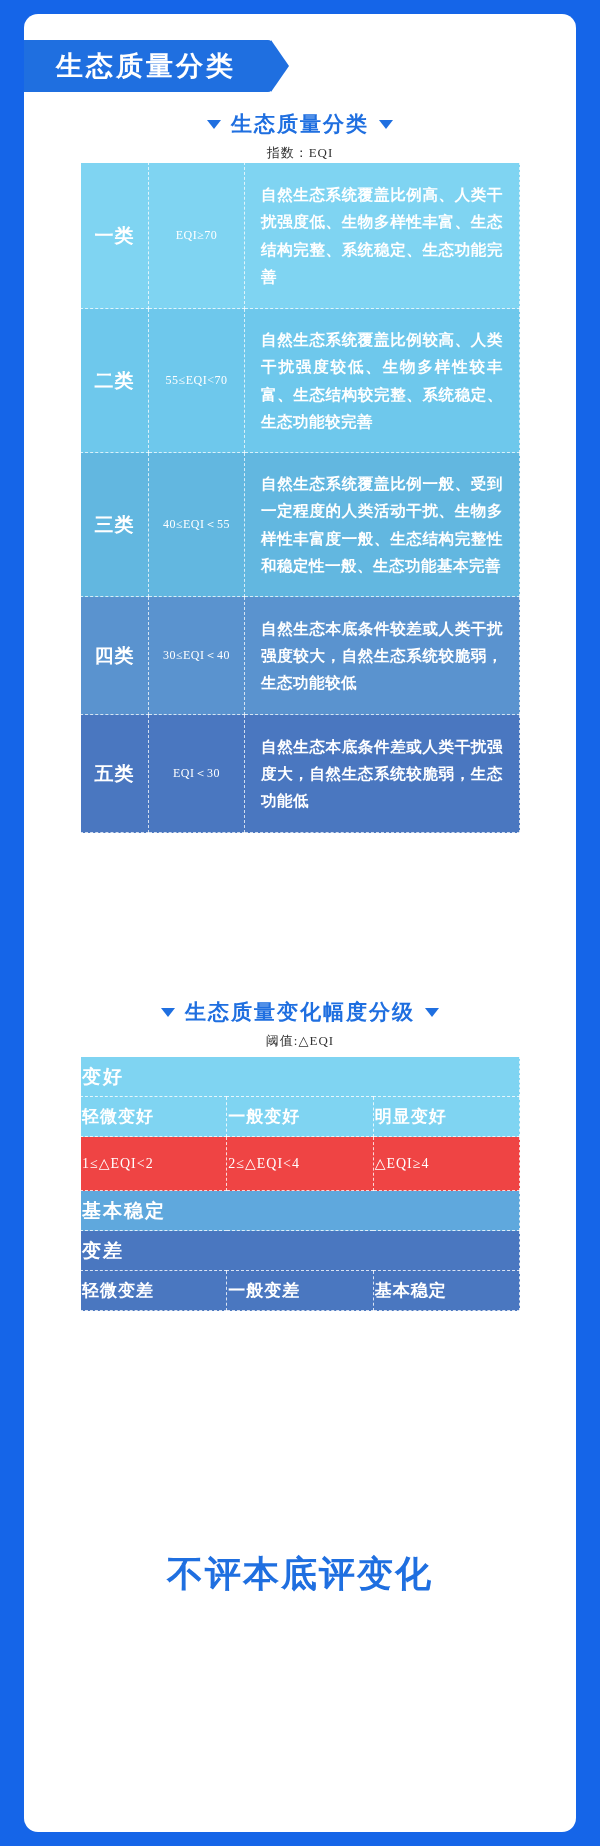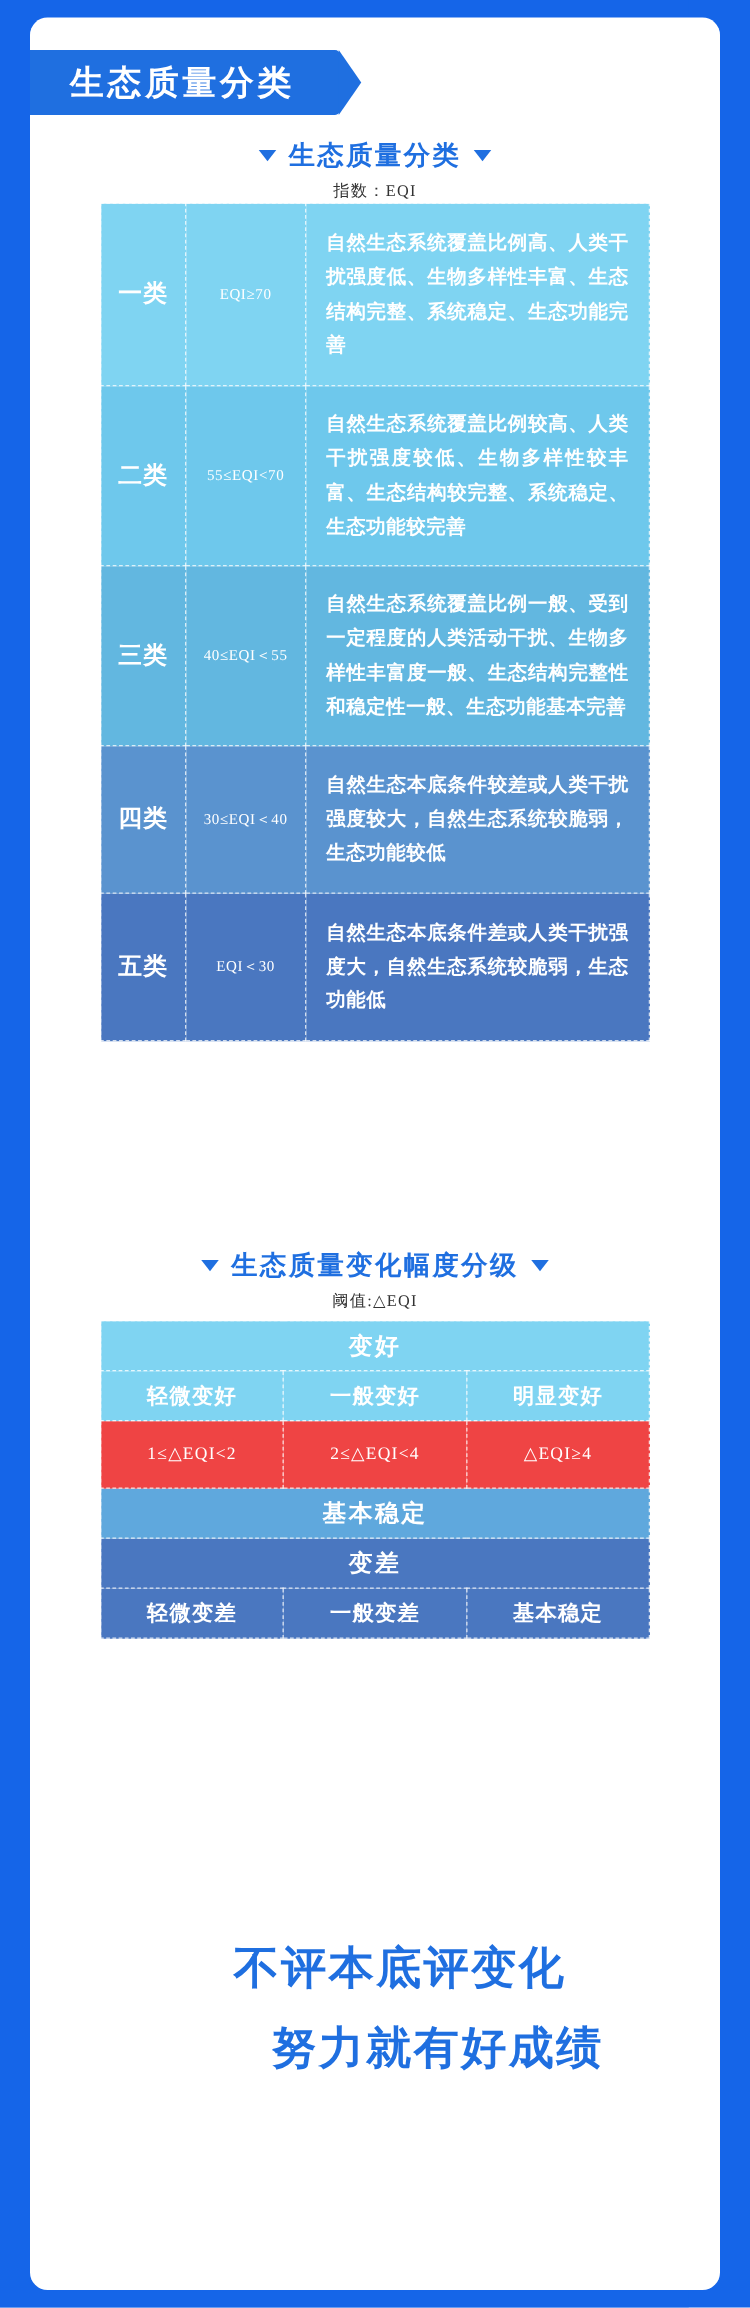--- a/index.html
+++ b/index.html
@@ -147,21 +147,20 @@
   .table2 {
     position: absolute;
     left: 56px;
     top: 1042px;
     width: 440px;
     border-collapse: collapse;
     table-layout: fixed;
   }
   .table2 td {
     border: 1px dashed rgba(255,255,255,0.8);
-    text-align: center;
     color: #ffffff;
     box-sizing: border-box;
   }
   .t2-group {
     height: 40px;
     font-size: 19px;
     font-weight: bold;
     letter-spacing: 2px;
   }
   .t2-sub {
@@ -181,21 +180,20 @@
     font-size: 16px;
     font-family: "Liberation Serif", "DejaVu Serif", serif;
     letter-spacing: 1px;
   }
   
   .slogan {
     position: absolute;
     left: 0;
     width: 552px;
     text-align: center;
-    margin-left: 20px;
   }
   .slogan-line1 {
     top: 1536px;
     color: #1f6fe0;
     font-size: 36px;
     font-weight: bold;
     letter-spacing: 2px;
     font-family: "DejaVu Sans", "Liberation Sans", sans-serif;
   }
   .slogan-line2 {
@@ -284,16 +282,15 @@
         </tr>
         <tr style="background:#4a77c0;">
           <td class="t2-sub">轻微变差</td>
           <td class="t2-sub">一般变差</td>
           <td class="t2-sub">基本稳定</td>
         </tr>
       </tbody>
     </table>
 
     <div class="slogan slogan-line1">不评本底评变化</div>
-    <div class="slogan slogan-line2">努力就有好成绩</div>
 
   </div>
 </div>
 
 </body></html>

